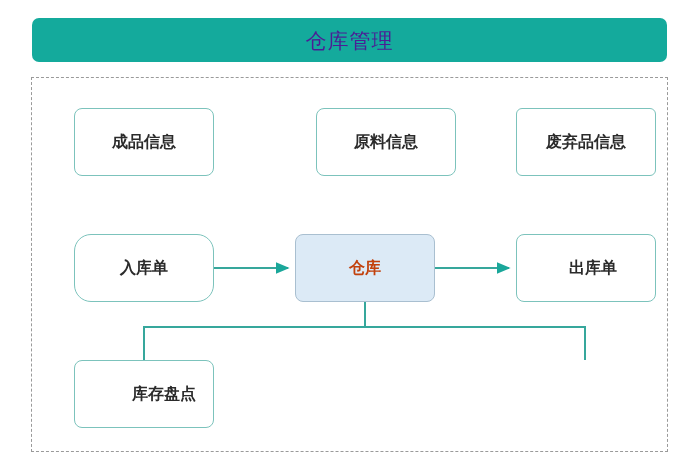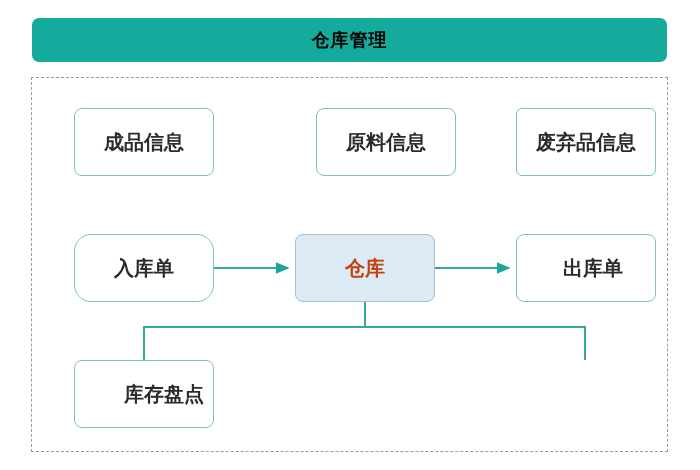--- a/index.html
+++ b/index.html
@@ -29,23 +29,23 @@
     width: 635px;
     height: 44px;
     background: #14aa9c;
     border-radius: 7px;
     display: flex;
     align-items: center;
     justify-content: center;
     box-sizing: border-box;
   }
   .header-title {
-    color: #000000;
-    font-size: 18px;
-    font-weight: bold;
+    color: #4c1d95;
+    font-size: 21px;
+    font-weight: normal;
     letter-spacing: 1px;
     line-height: 1;
   }
 
   
   .dashed-container {
     position: absolute;
     left: 31px;
     top: 77px;
     width: 637px;
@@ -63,21 +63,21 @@
     box-sizing: border-box;
     border: 1.6px solid #7cc3bc;
     border-radius: 8px;
     background: #ffffff;
     display: flex;
     align-items: center;
     justify-content: center;
     z-index: 3;
   }
   .node-label {
-    font-size: 20px;
+    font-size: 16px;
     font-weight: bold;
     color: #2b2b2b;
     line-height: 1;
     white-space: nowrap;
   }
 
   
   .node.node-accent {
     background: #dceaf6;
     border: 1.6px solid #a9bfd0;

